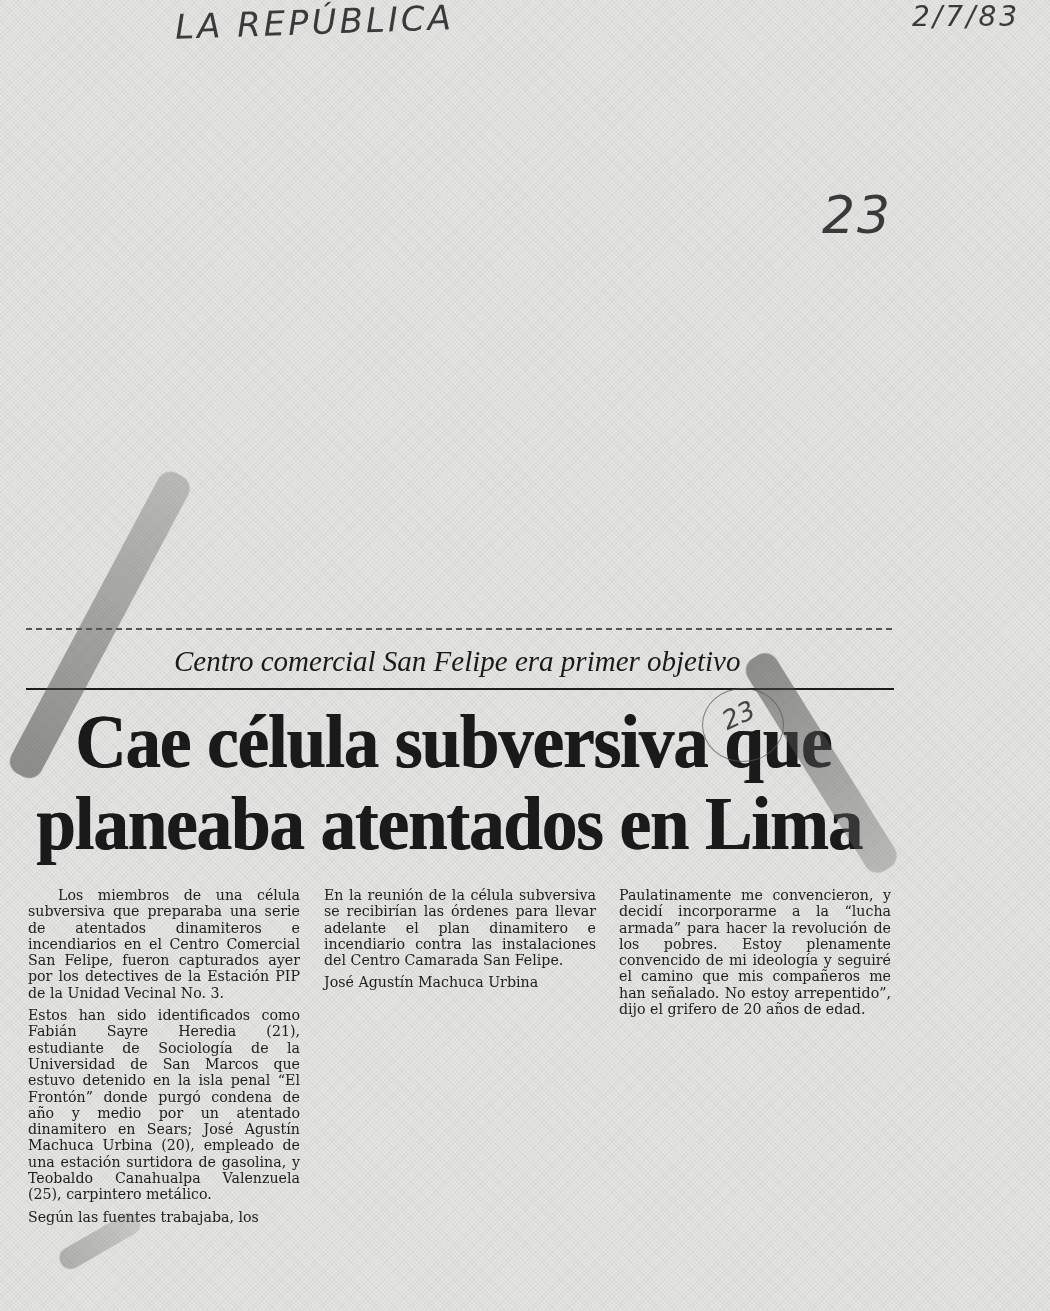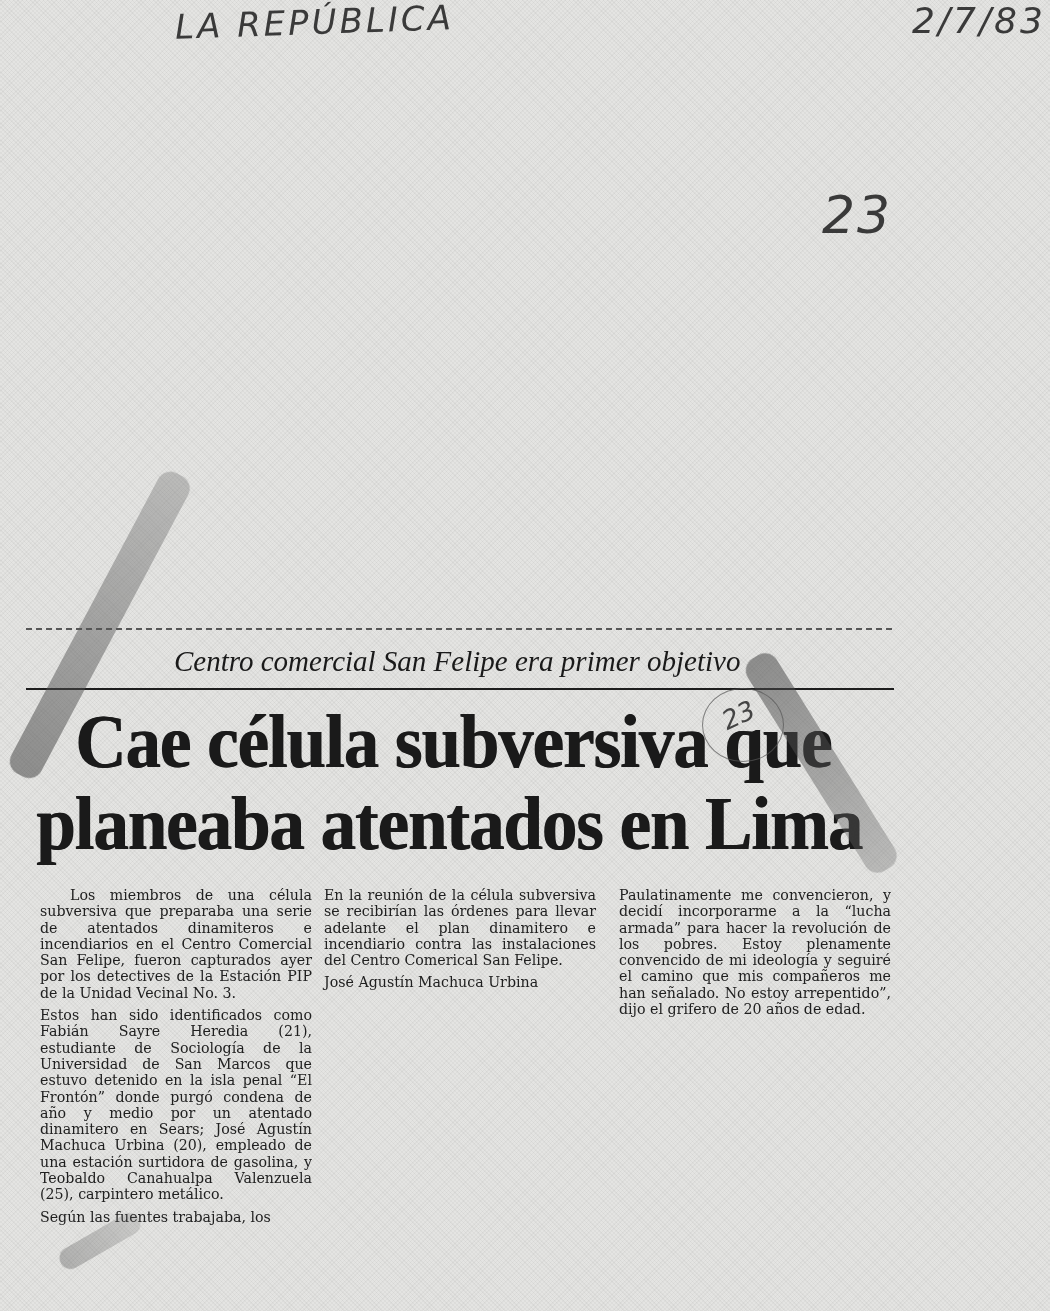--- a/index.html
+++ b/index.html
@@ -15,21 +15,21 @@
     }
     .hand {
       position: absolute;
       font-family: "DejaVu Sans", sans-serif;
       color: #3a3a3a;
       font-style: italic;
       letter-spacing: 3px;
       font-weight: 300;
     }
     .hand-source { left: 175px; top: 2px; font-size: 34px; transform: rotate(-2deg); }
-    .hand-date { left: 912px; top: 0px; font-size: 36px; }
+    .hand-date { left: 912px; top: 0px; font-size: 28px; }
     .hand-number { left: 822px; top: 185px; font-size: 52px; letter-spacing: 2px; }
 
     .rule-top {
       position: absolute; left: 26px; top: 628px; width: 866px; height: 0;
       border-top: 2px dashed #2a2a2a; opacity: .75;
     }
     .rule-mid {
       position: absolute; left: 26px; top: 688px; width: 868px; height: 2px;
       background: #1e1e1e;
     }
@@ -56,21 +56,21 @@
     }
     .col {
       position: absolute; top: 0; width: 272px;
       font-family: "DejaVu Serif", serif;
       font-size: 14.2px; line-height: 16.3px;
       text-align: justify;
       color: #202020;
     }
     .col p { margin: 0 0 6px 0; }
     .col p.indent { text-indent: 30px; }
-    .col1 { left: 3px; margin-left: 12px; }
+    .col1 { left: 3px; }
     .col2 { left: 299px; }
     .col3 { left: 594px; }
 
     .marker {
       position: absolute; height: 34px; border-radius: 14px;
       background: linear-gradient(90deg, rgba(70,70,70,0.55), rgba(110,110,110,0.35));
       filter: blur(0.6px);
     }
     .marker-left { left: 20px; top: 758px; width: 340px; transform: rotate(-62deg); transform-origin: left center; }
     .marker-right { left: 755px; top: 640px; width: 250px; transform: rotate(58deg); transform-origin: left center; }
@@ -101,21 +101,21 @@
     <span class="l2">planeaba atentados en Lima</span>
   </div>
 
   <div class="columns">
     <div class="col col1">
       <p class="indent">Los miembros de una célula subversiva que preparaba una serie de atentados dinamiteros e incendiarios en el Centro Comercial San Felipe, fueron capturados ayer por los detectives de la Estación PIP de la Unidad Vecinal No. 3.</p>
       <p>Estos han sido identificados como Fabián Sayre Heredia (21), estudiante de Sociología de la Universidad de San Marcos que estuvo detenido en la isla penal “El Frontón” donde purgó condena de año y medio por un atentado dinamitero en Sears; José Agustín Machuca Urbina (20), empleado de una estación surtidora de gasolina, y Teobaldo Canahualpa Valenzuela (25), carpintero metálico.</p>
       <p>Según las fuentes trabajaba, los</p>
     </div>
     <div class="col col2">
-      <p>En la reunión de la célula subversiva se recibirían las órdenes para llevar adelante el plan dinamitero e incendiario contra las instalaciones del Centro Comerical San Felipe.</p>
+      <p>En la reunión de la célula subversiva se recibirían las órdenes para llevar adelante el plan dinamitero e incendiario contra las instalaciones del Centro Camarada San Felipe.</p>
       <p>José Agustín Machuca Urbina</p>
     </div>
     <div class="col col3">
       <p>Paulatinamente me convencieron, y decidí incorporarme a la “lucha armada” para hacer la revolución de los pobres. Estoy plenamente convencido de mi ideología y seguiré el camino que mis compañeros me han señalado. No estoy arrepentido”, dijo el grifero de 20 años de edad.</p>
     </div>
   </div>
 </div>
 
 <div class="marker marker-left"></div>
 <div class="marker marker-right"></div>

